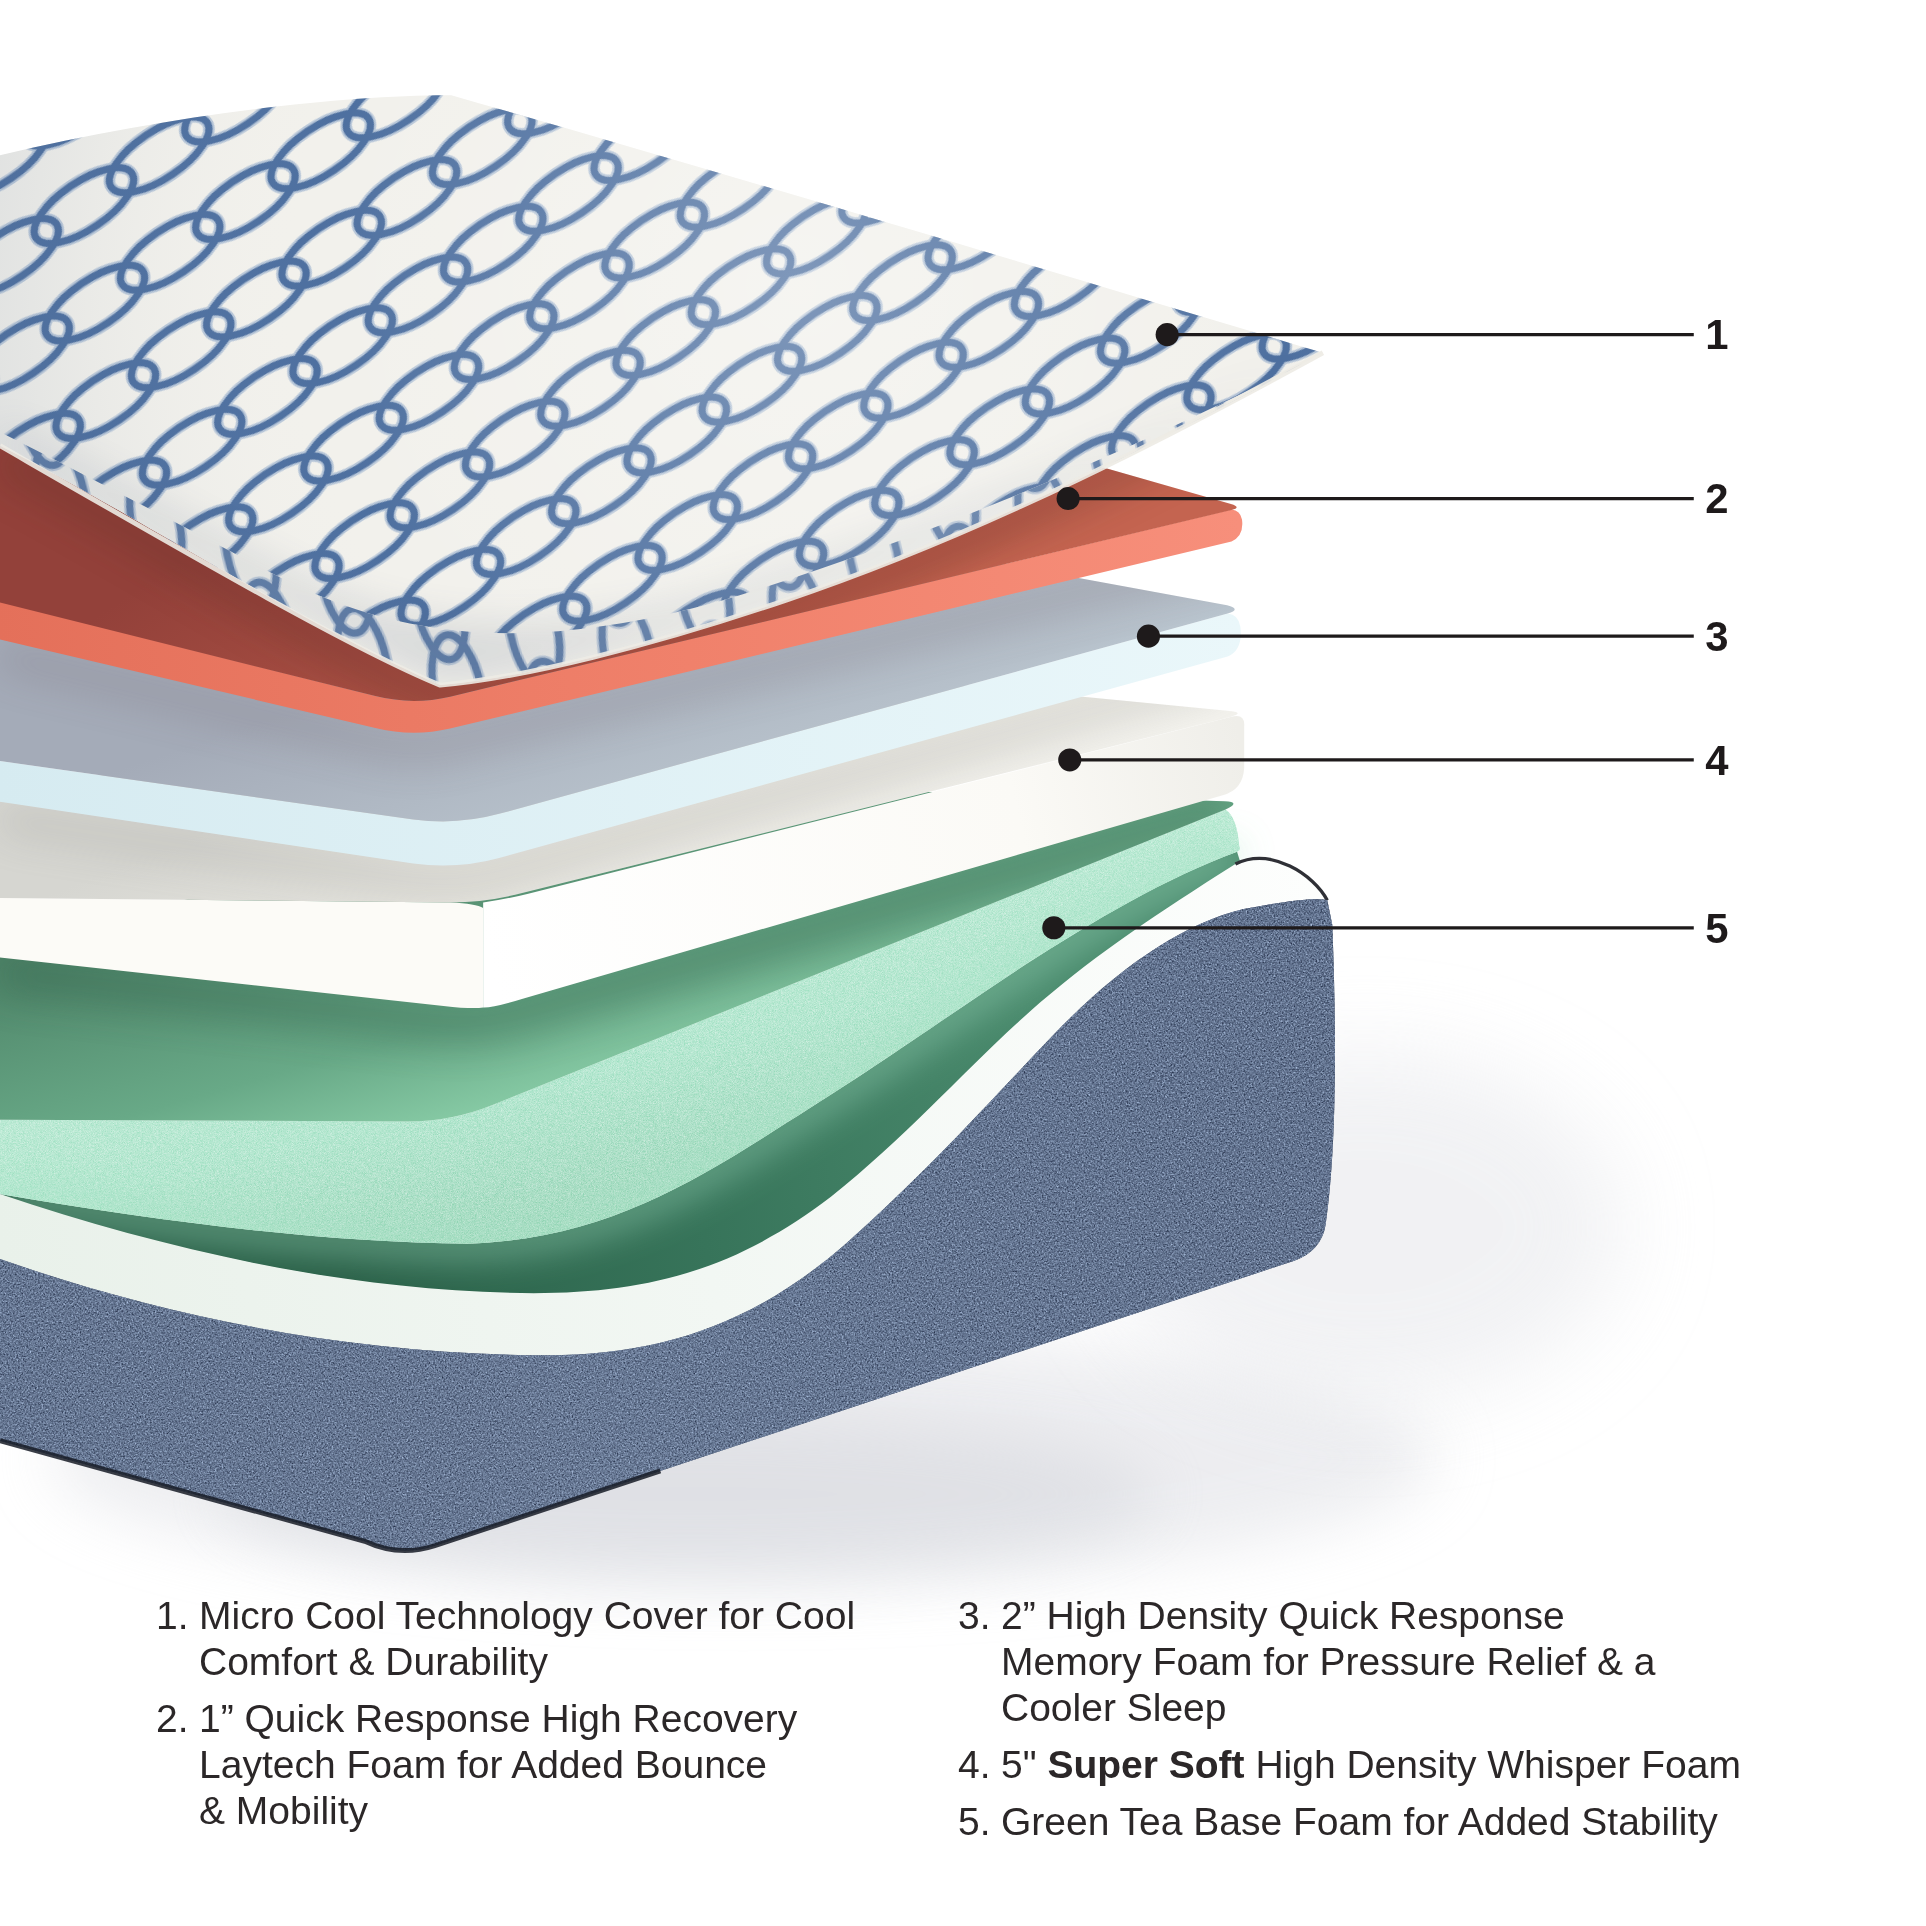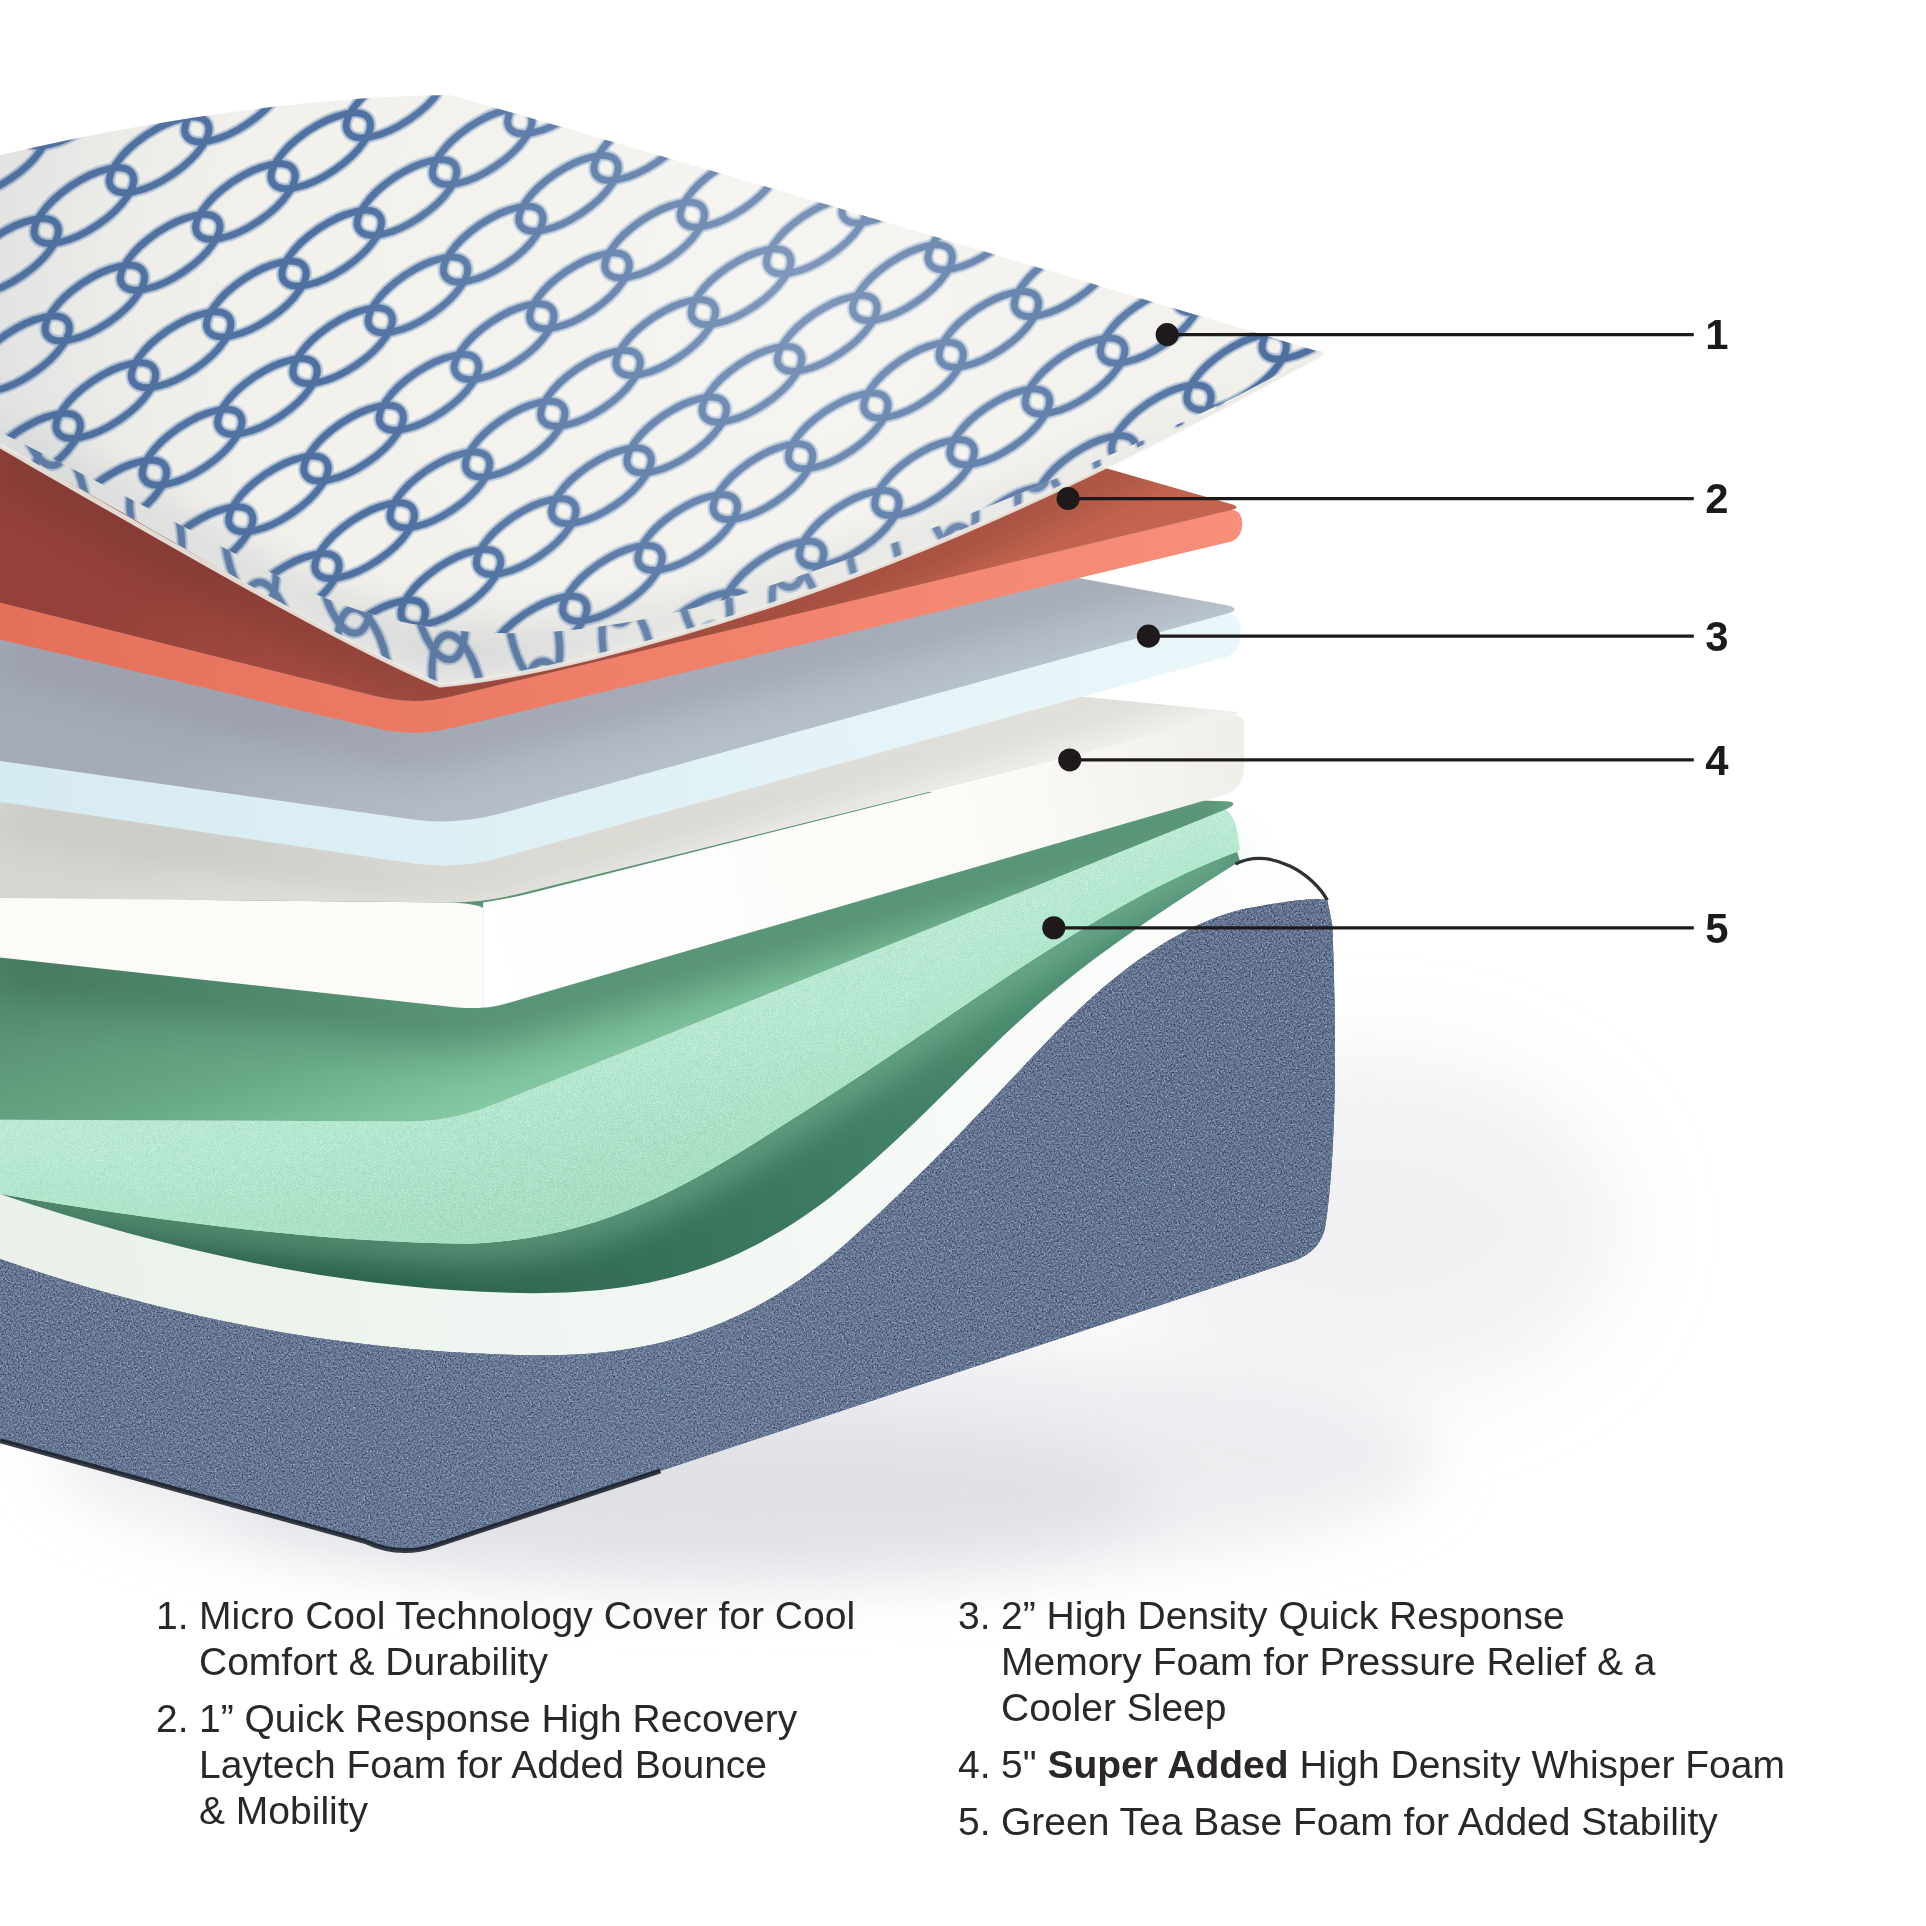--- a/index.html
+++ b/index.html
@@ -258,16 +258,16 @@
   <text x="3120" y="1713">5</text>
 </g>
 </svg>
 
 <div class="legend" style="left:156px;top:1593px;">
   <div class="item"><span class="num">1.</span>Micro Cool Technology Cover for Cool<br>Comfort &amp; Durability</div>
   <div class="item" style="margin-top:11px;"><span class="num">2.</span>1” Quick Response High Recovery<br>Laytech Foam for Added Bounce<br>&amp; Mobility</div>
 </div>
 <div class="legend" style="left:958px;top:1593px;">
   <div class="item"><span class="num">3.</span>2” High Density Quick Response<br>Memory Foam for Pressure Relief &amp; a<br>Cooler Sleep</div>
-  <div class="item" style="margin-top:11px;"><span class="num">4.</span>5" <b>Super Added</b> High Density Whisper Foam</div>
+  <div class="item" style="margin-top:11px;"><span class="num">4.</span>5" <b>Super Soft</b> High Density Whisper Foam</div>
   <div class="item" style="margin-top:11px;"><span class="num">5.</span>Green Tea Base Foam for Added Stability</div>
 </div>
 
 
 </body></html>

